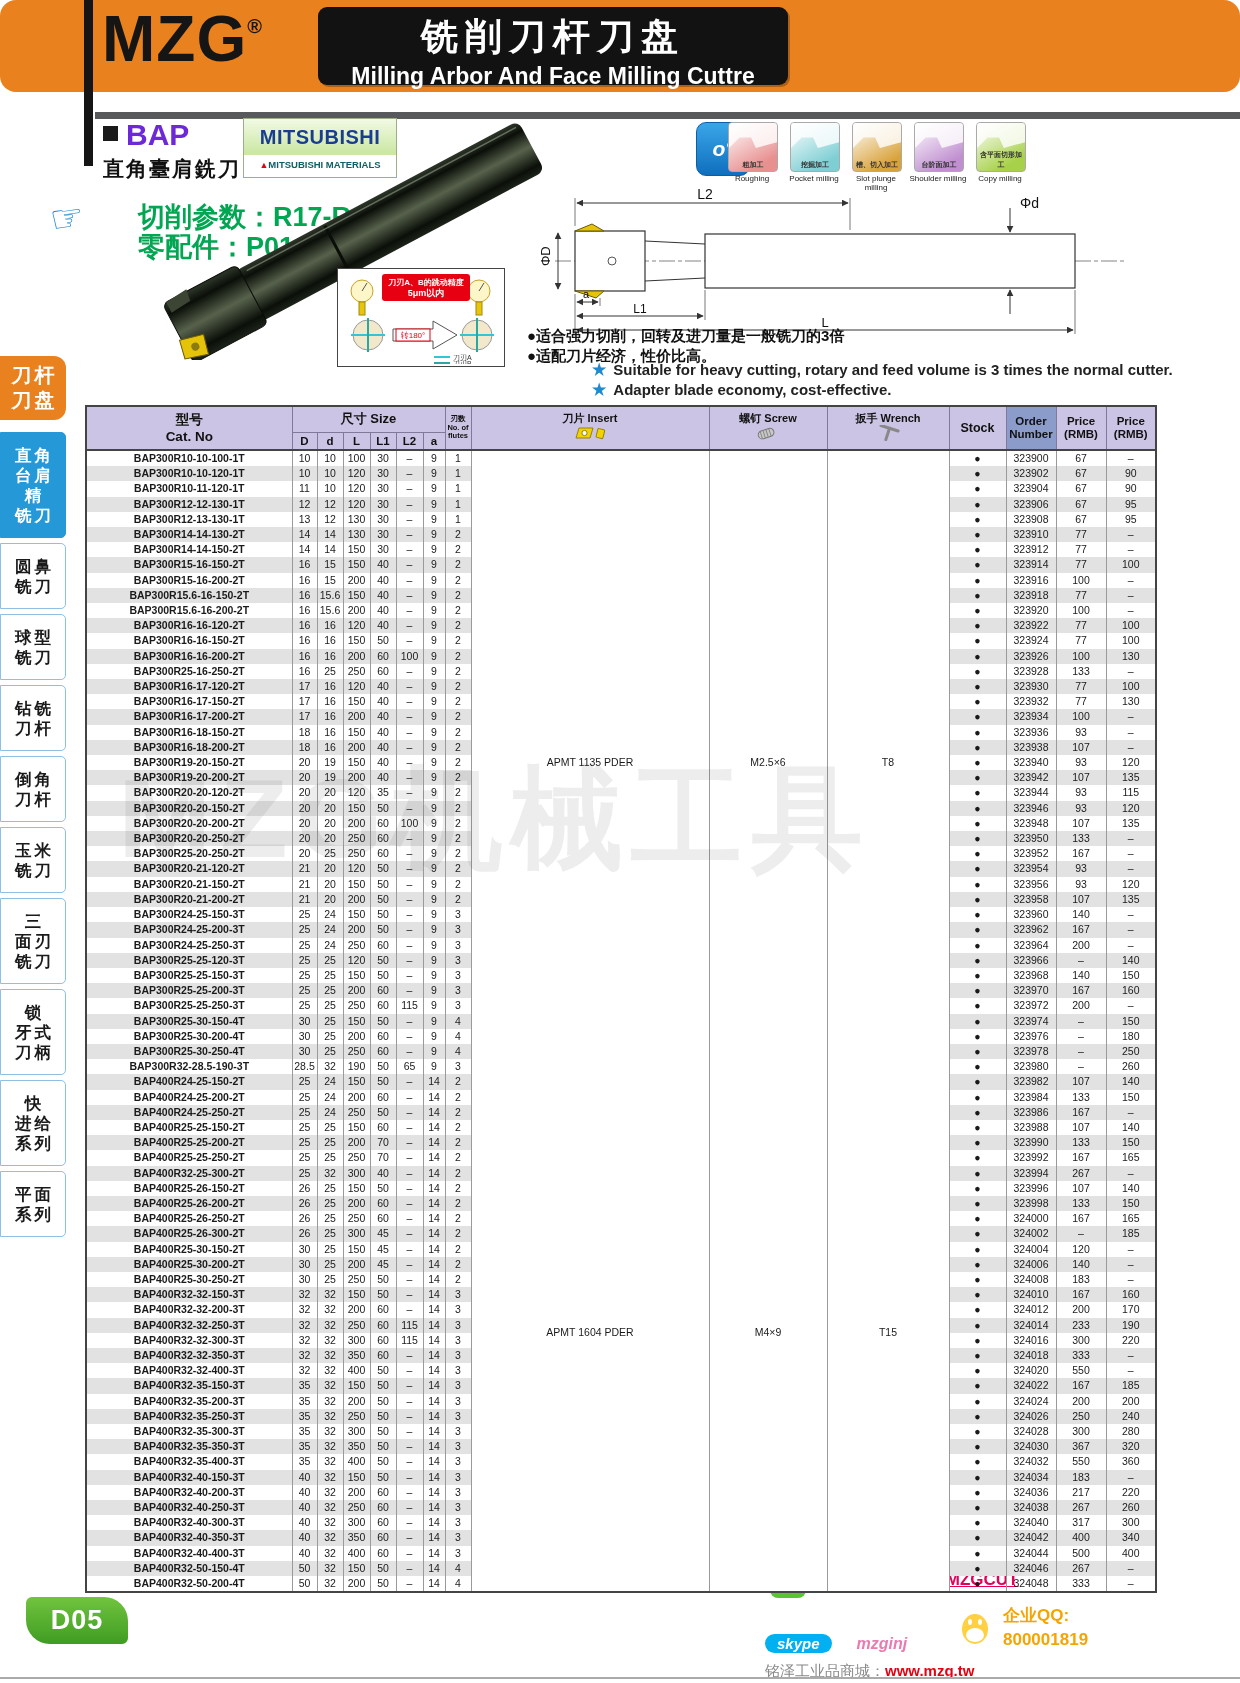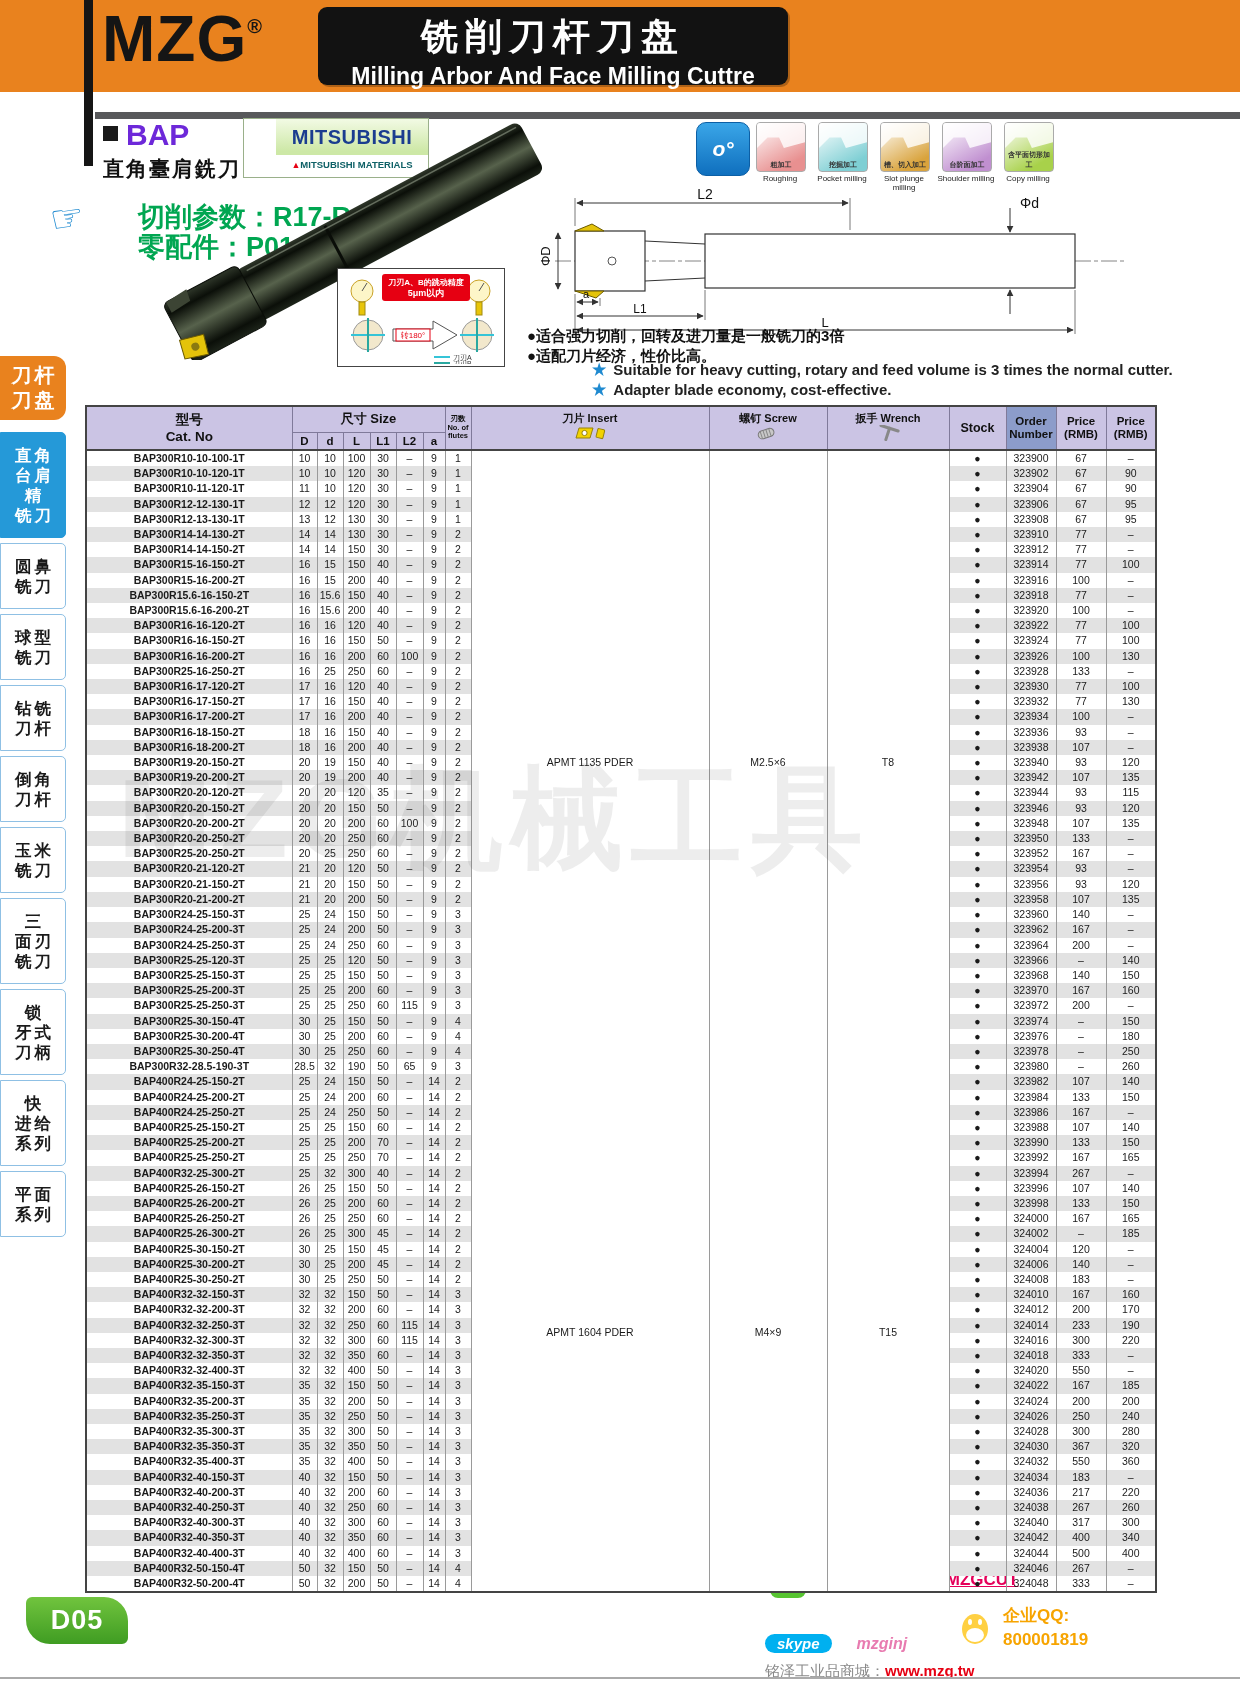--- a/index.html
+++ b/index.html
@@ -1,54 +1,54 @@
 <!DOCTYPE html>
 <html><head>
 <meta charset="utf-8">
 <style>
   html,body{margin:0;padding:0;background:#fff;}
   #page{position:relative;width:1240px;height:1683px;background:#fff;overflow:hidden;
         font-family:"Liberation Sans",sans-serif;color:#111;}
   
-  #banner{position:absolute;left:0;top:0;width:1240px;height:92px;background:#e9821e;}
+  #banner{position:absolute;left:0;top:0;width:1240px;height:92px;background:#e9821e;border-radius:16px;}
   #logo{position:absolute;left:102px;top:2px;font-size:64px;font-weight:900;color:#151515;letter-spacing:1px;}
   #logo sup{font-size:20px;font-weight:700;vertical-align:28px;}
   #black-bar{position:absolute;left:84px;top:0;width:9px;height:166px;background:#151515;}
   #title-box{position:absolute;left:318px;top:7px;width:470px;height:78px;background:#121212;border-radius:9px;
              text-align:center;box-shadow:2px 2px 0 rgba(0,0,0,.25);}
   #title-cn{color:#fff;font-size:37px;font-weight:900;letter-spacing:7px;margin-top:5px;}
   #title-en{color:#fff;font-size:23px;font-weight:700;margin-top:1px;}
   #top-rule{position:absolute;left:95px;top:112px;width:1145px;height:7px;background:#58595b;}
   
   #sidebar{position:absolute;left:0;top:356px;width:66px;z-index:4;}
   #side-cat{background:#e9821e;color:#fff;border-radius:0 12px 12px 0;padding:7px 0;margin-bottom:12px;
             font-size:20px;font-weight:900;line-height:25px;text-align:center;letter-spacing:3px;text-indent:3px;}
   .side-tab{background:#fff;border:1px solid #8fc0e4;border-radius:0 5px 5px 0;margin-bottom:5px;padding:12px 0;
             font-size:16.5px;font-weight:700;line-height:20px;text-align:center;letter-spacing:3px;text-indent:3px;color:#1a1a1a;cursor:pointer;}
   .side-tab.active{background:#2599d8;border-color:#2599d8;color:#fff;}
   
   #bap-head{position:absolute;left:103px;top:118px;}
   #bap-sq{display:inline-block;width:15px;height:15px;background:#1a1a1a;margin-right:8px;}
   #bap-name{display:inline-block;color:#6d28d9;font-size:30px;font-weight:900;vertical-align:-4px;}
   #bap-cn{position:absolute;left:103px;top:155px;font-size:21px;font-weight:900;letter-spacing:2px;}
-  #mit-box{position:absolute;left:243px;top:118px;width:152px;height:58px;border:1px solid #9ab08a;padding-left:32px;}
+  #mit-box{position:absolute;left:243px;top:118px;width:152px;height:58px;border:1px solid #9ab08a;}
   #mit-top{height:36px;background:linear-gradient(180deg,#f2fae4 0%,#cde8a6 90%);text-align:center;}
   #mit-top span{color:#1b3d8f;font-size:20px;font-weight:900;letter-spacing:.5px;line-height:36px;}
   #mit-bot{height:20px;background:#fff;text-align:center;font-size:9.5px;font-weight:700;color:#0e6066;line-height:20px;}
   #mit-bot b{color:#e60012;font-size:9px;}
   #hand{position:absolute;left:50px;top:196px;font-size:38px;color:#1f8ad0;transform:rotate(-8deg);}
   #params{position:absolute;left:138px;top:202px;font-size:27px;font-weight:700;color:#00a651;line-height:30px;}
   
   #tool-photo{position:absolute;left:145px;top:120px;z-index:1;}
   #inset{position:absolute;left:337px;top:268px;width:166px;height:97px;background:#fff;border:1px solid #444;z-index:2;}
   
   #blue-icon{position:absolute;left:696px;top:122px;width:52px;height:52px;border-radius:10px;
              background:linear-gradient(180deg,#3aa6e8,#0f6fbe);border:1px solid #0c5fa5;text-align:center;}
   #blue-icon span{color:#fff;font-size:21px;font-weight:900;font-style:italic;line-height:52px;}
-  #app-icons{position:absolute;left:756px;top:122px;display:flex;gap:14px;}
+  #app-icons{position:absolute;left:728px;top:122px;display:flex;gap:14px;}
   .app-wrap{width:48px;position:relative;}
   .app-icon{position:relative;width:48px;height:48px;border:1px solid #aaa;border-radius:4px;
             background:linear-gradient(150deg,#ffffff 0%,var(--c) 80%);overflow:hidden;}
   .app-cut{position:absolute;left:0;top:0;width:100%;height:100%;background:#fff;opacity:.8;
            clip-path:polygon(0 52%,22% 30%,46% 30%,56% 52%,100% 40%,100% 0,0 0);}
   .app-cn{position:absolute;left:0;bottom:1px;width:100%;text-align:center;font-size:7px;color:#333;font-weight:700;}
   .app-en{width:64px;margin-left:-8px;text-align:center;font-size:8px;color:#222;margin-top:2px;line-height:9px;}
   
   #tech{position:absolute;left:520px;top:186px;}
   

